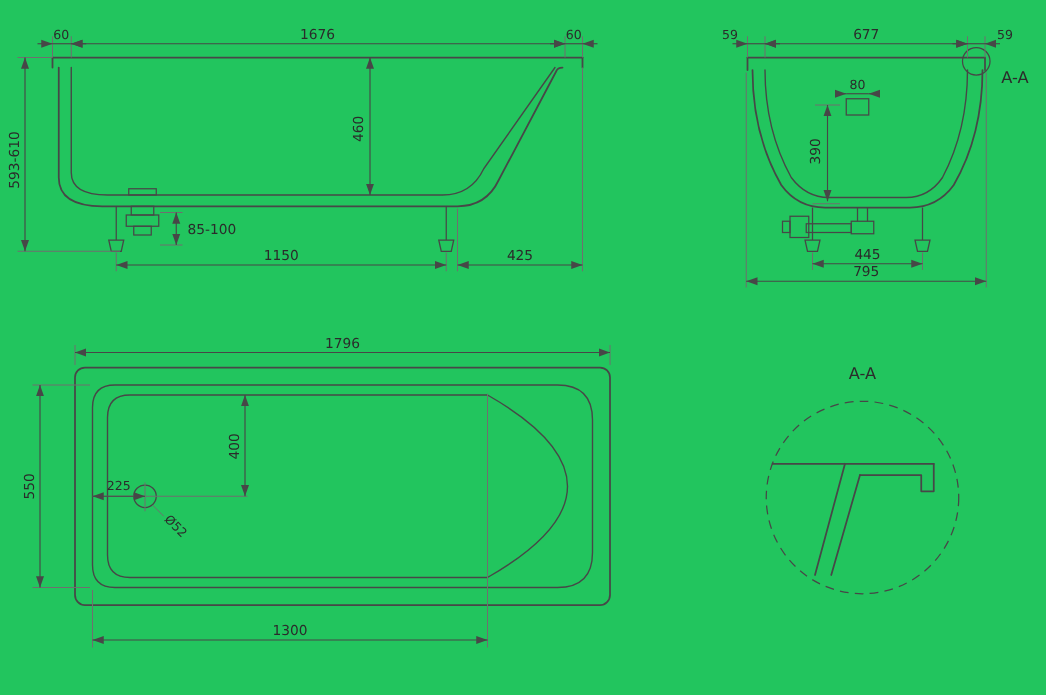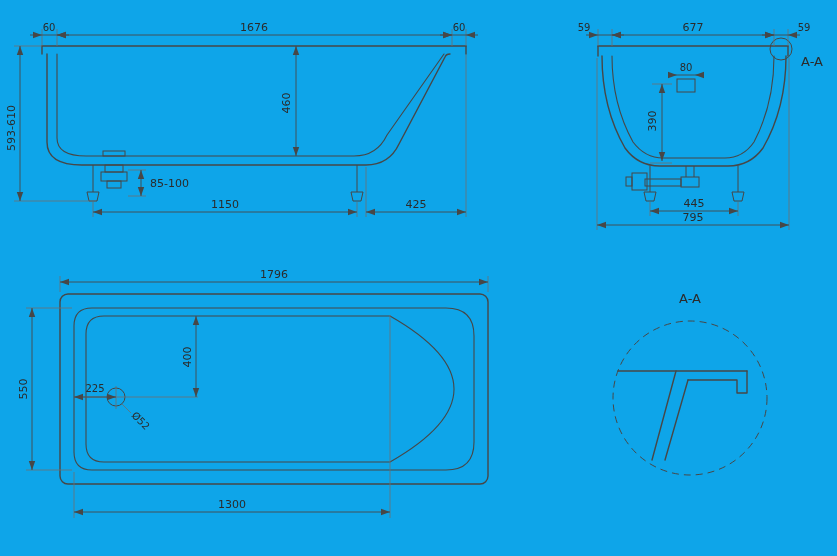--- a/index.html
+++ b/index.html
@@ -1,16 +1,16 @@
 <!DOCTYPE html>
 <html><head>
 <meta charset="utf-8">
 <style>
   html,body{margin:0;padding:0;background:#ffffff;}
-  .stage{position:relative;width:837px;height:556px;background:#0ea5e9;overflow:hidden;
+  .stage{position:relative;width:837px;height:556px;background:#22c55e;overflow:hidden;
          font-family:"DejaVu Sans", "Liberation Sans", sans-serif;}
   svg{display:block}
   .o  {fill:none;stroke:#474747;stroke-width:1.4;stroke-linecap:round;stroke-linejoin:round;}
   .o2 {fill:none;stroke:#474747;stroke-width:1.1;stroke-linecap:round;stroke-linejoin:round;}
   .t  {fill:none;stroke:#474747;stroke-width:1;}
   .e  {fill:none;stroke:#6f6f6f;stroke-width:0.8;}
   .d  {fill:none;stroke:#474747;stroke-width:0.9;marker-start:url(#as);marker-end:url(#ae);}
   .d1 {fill:none;stroke:#474747;stroke-width:0.9;marker-end:url(#ae);}
   .dp {fill:none;stroke:#474747;stroke-width:0.9;}
   .dash{fill:none;stroke:#474747;stroke-width:1;stroke-dasharray:7 5;}

